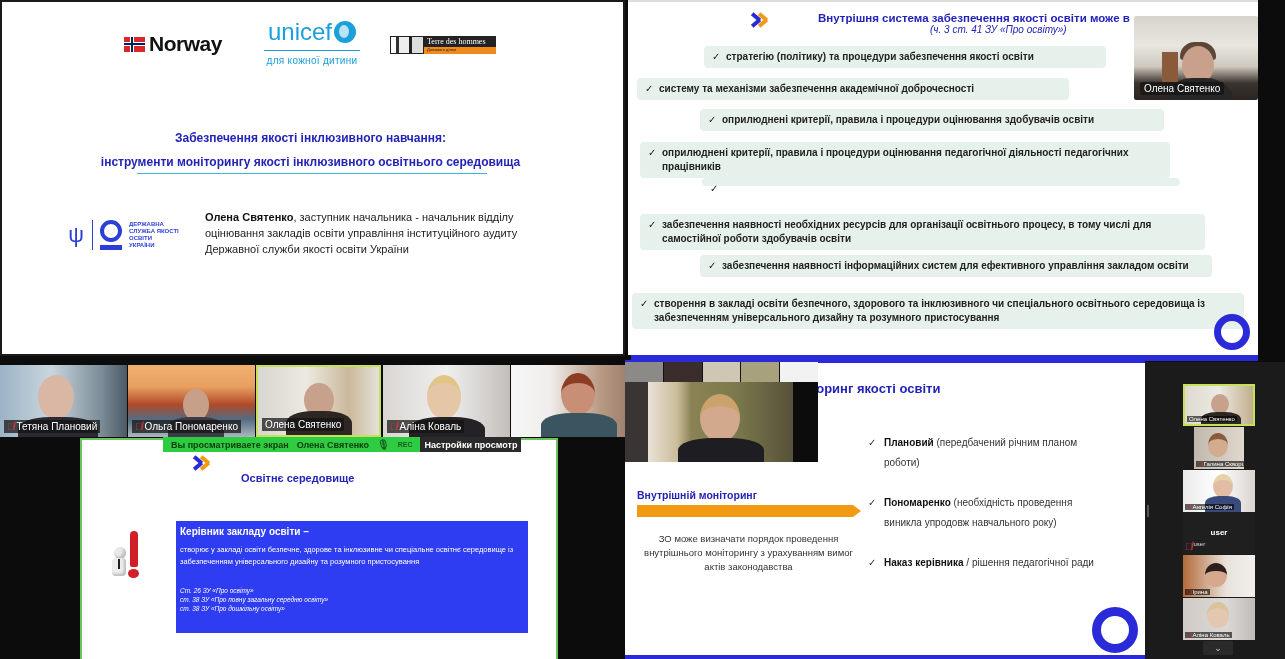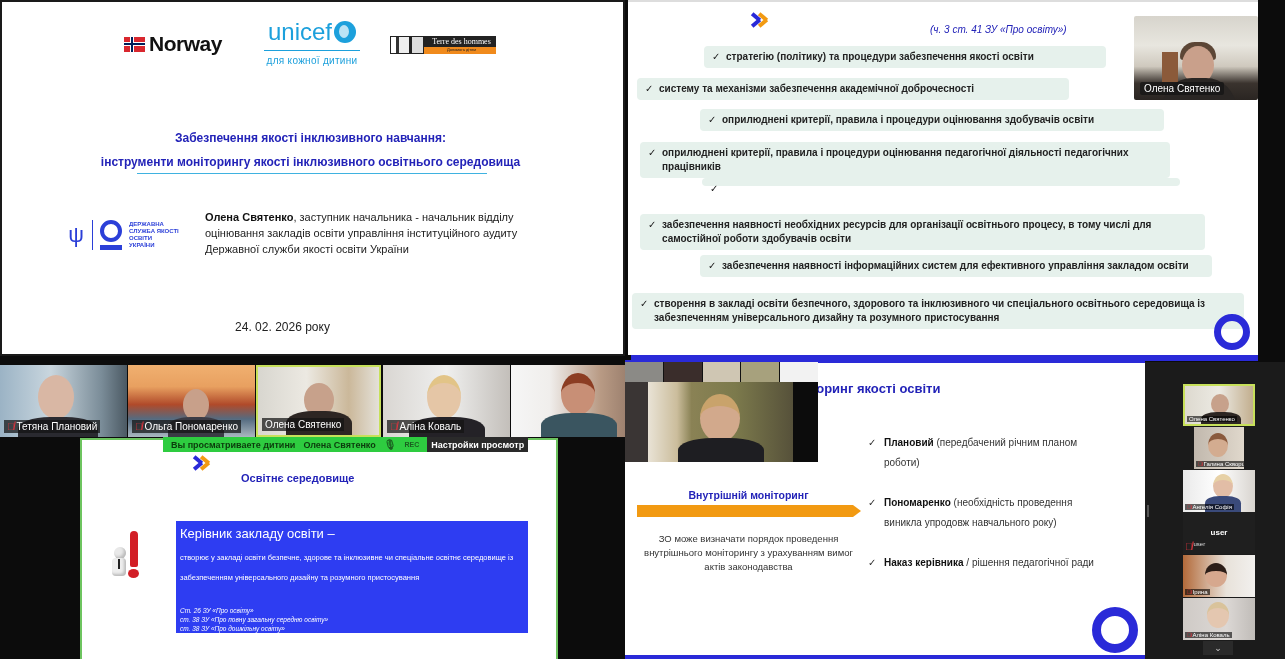--- a/index.html
+++ b/index.html
@@ -15,21 +15,21 @@
   .flag::after { content: ""; position: absolute; left: 0; top: 5px; width: 21px; height: 4px; background: #fff; }
   .flag .cross-v { position: absolute; left: 7px; top: 0; width: 2px; height: 15px; background: #00205b; z-index: 2; }
   .flag .cross-h { position: absolute; left: 0; top: 6px; width: 21px; height: 2px; background: #00205b; z-index: 2; }
   .norway-text { font-size: 21px; font-weight: bold; color: #111; letter-spacing: -0.5px; }
   .logo-unicef { left: 262px; top: 18px; width: 100px; text-align: center; }
   .unicef-word { font-size: 24px; color: #1ca0dc; display: flex; align-items: center; justify-content: center; gap: 2px; }
   .globe { width: 22px; height: 22px; border-radius: 50%; background: #1ca0dc; display: inline-block; position: relative; }
   .globe::after { content: ""; position: absolute; left: 5px; top: 4px; width: 10px; height: 13px; border-radius: 50%; background: #fff; opacity: .7; }
   .unicef-line { height: 1px; background: #1ca0dc; margin: 4px 2px 4px; }
   .unicef-sub { font-size: 10px; color: #1ca0dc; letter-spacing: .3px; }
-  .logo-tdh { left: 390px; top: 36px; display: flex; height: 35px; text-align: center; }
+  .logo-tdh { left: 390px; top: 36px; display: flex; height: 35px; }
   .tdh-face { width: 34px; height: 18px; background: linear-gradient(90deg,#fff 0,#fff 15%,#333 15%,#333 25%,#eee 25%,#eee 55%,#222 55%,#222 65%,#ddd 65%); border: 1px solid #222; }
   .tdh-box { width: 72px; height: 18px; display: flex; flex-direction: column; }
   .tdh-top { background: #222; color: #fff; font-size: 8px; height: 11px; line-height: 11px; padding-left: 3px; font-family: "Liberation Serif", serif; }
   .tdh-bot { background: #f08a1c; height: 7px; font-size: 4px; color: #222; padding-left: 3px; }
   .p1-title1 { left: 0; width: 621px; top: 131px; text-align: center; color: #2323b8; font-weight: bold; font-size: 12px; }
   .p1-title2 { left: 0; width: 621px; top: 155px; text-align: center; color: #2323b8; font-weight: bold; font-size: 12px; }
   .p1-underline { left: 137px; top: 173px; width: 350px; height: 1px; background: #3fb2e0; }
   .dsyo-logo { left: 66px; top: 220px; display: flex; align-items: center; gap: 6px; }
   .trident { width: 20px; height: 30px; color: #2b3fd8; font-size: 22px; line-height: 30px; text-align: center; }
   .vsep { width: 1px; height: 30px; background: #2b3fd8; }
@@ -74,39 +74,39 @@
 
   
   .pane3 { left: 80px; top: 438px; width: 478px; height: 221px; background: #fff; border: 2px solid #6dc45f; border-bottom: none; }
   .share-bar { left: 163px; top: 437px; height: 15px; display: flex; font-size: 9px; font-weight: bold; }
   .share-green { background: #2ecc40; color: #0c3b0c; padding: 1px 8px; display: flex; gap: 8px; align-items: center; }
   .share-green .rec { font-size: 7px; color: #1b5e20; }
   .share-dark { background: #2a2a2a; color: #fff; padding: 1px 4px; display: flex; align-items: center; }
   .p3-chev { left: 192px; top: 455px; }
   .p3-title { left: 241px; top: 472px; color: #2323b8; font-weight: bold; font-size: 11px; }
   .p3-box { left: 176px; top: 521px; width: 352px; height: 112px; background: #2e3df2; color: #fff; padding: 5px 4px; }
-  .p3-box-h { font-size: 13px; font-weight: normal; }
-  .p3-box-t { font-size: 7.5px; line-height: 20px; margin-top: 7px; }
+  .p3-box-h { font-size: 10px; font-weight: bold; }
+  .p3-box-t { font-size: 7.5px; line-height: 12px; margin-top: 7px; }
   .p3-refs { font-size: 6.5px; font-style: italic; line-height: 9px; margin-top: 18px; }
   .p3-figure { left: 108px; top: 527px; width: 44px; height: 56px; }
   .fig-head { position: absolute; left: 6px; top: 20px; width: 12px; height: 12px; border-radius: 50%; background: #e9e9e9; box-shadow: inset -2px -2px 3px #bbb; }
   .fig-body { position: absolute; left: 4px; top: 31px; width: 14px; height: 18px; border-radius: 4px; background: #eee; box-shadow: inset -2px -2px 3px #bbb; }
   .fig-tie { position: absolute; left: 10px; top: 32px; width: 2px; height: 10px; background: #222; }
   .fig-excl { position: absolute; left: 22px; top: 4px; width: 8px; height: 36px; background: #d21e26; border-radius: 4px 4px 2px 2px; }
   .fig-dot { position: absolute; left: 20px; top: 42px; width: 11px; height: 9px; background: #d21e26; border-radius: 50%; }
 
   
   .pane4 { left: 625px; top: 362px; width: 520px; height: 297px; background: #fff; }
   .p4-bottom { left: 625px; top: 655px; width: 520px; height: 4px; background: #2a2ad8; }
   .p4-topbar { left: 625px; top: 360px; width: 520px; height: 3px; background: #2a2ad8; }
   .p4-title { left: 810px; top: 381px; color: #2323b8; font-weight: bold; font-size: 13px; }
   .p4-check { position: absolute; font-size: 10px; color: #333; line-height: 20px; width: 230px; padding-left: 16px; }
   .p4-check .tick { position: absolute; left: 0; top: 0; }
   .p4-check b { color: #111; margin-top: 20px; }
-  .p4-monitor { left: 637px; top: 489px; width: 223px; text-align: center; color: #2323b8; font-weight: bold; font-size: 10.5px; }
+  .p4-monitor { left: 637px; top: 489px; width: 223px; color: #2323b8; font-weight: bold; font-size: 10.5px; }
   .p4-arrow { left: 637px; top: 505px; width: 216px; height: 12px; background: #f29a12; }
   .p4-arrow::after { content: ""; position: absolute; right: -8px; top: 0; border-left: 8px solid #f29a12; border-top: 6px solid transparent; border-bottom: 6px solid transparent; }
   .p4-desc { left: 637px; top: 532px; width: 223px; text-align: center; font-size: 9.5px; line-height: 14px; color: #333; }
   .p4-ring { left: 1092px; top: 607px; width: 46px; height: 46px; border: 9px solid #2a2ad8; border-radius: 50%; }
 
   
   .mini-strip { left: 625px; top: 362px; width: 193px; height: 20px; background: #111; display: flex; gap: 1px; }
   .mini-tile { flex: 1; position: relative; overflow: hidden; }
   .float-main { left: 648px; top: 382px; width: 145px; height: 80px; background: linear-gradient(90deg,#e9e3d6 0%,#cbbd9c 20%,#8a8255 30%,#7c7a4c 60%,#56513a 100%); overflow: hidden; }
   .float-left { left: 625px; top: 382px; width: 23px; height: 80px; background: #3a3534; }
@@ -161,30 +161,30 @@
 
   <div class="abs dsyo-logo">
     <div class="trident">ψ</div>
     <div class="vsep"></div>
     <div class="dsyo-ring"></div>
     <div class="dsyo-text">ДЕРЖАВНА СЛУЖБА ЯКОСТІ ОСВІТИ УКРАЇНИ</div>
   </div>
 
   <div class="abs p1-author"><b>Олена Святенко</b><span>, заступник начальника - начальник відділу оцінювання закладів освіти управління інституційного аудиту Державної служби якості освіти України</span></div>
 
-  <div class="abs p1-date">24. 02. 2026 року</div>
 
   <div class="abs slide2"></div>
   <div class="abs slide2-bottom"></div>
   <div class="abs right-blackbar"></div>
 
   <div class="abs s2-chev chevrons">
       <span class="chev c1"></span>
       <span class="chev c2"></span>
     </div>
+  <div class="abs s2-title">Внутрішня система забезпечення якості освіти може в</div>
   <div class="abs s2-subtitle">(ч. 3 ст. 41 ЗУ «Про освіту»)</div>
 
   <div class="s2-item" style="left:704px;top:46px;width:402px;"><span class="tick">✓</span><span>стратегію (політику) та процедури забезпечення якості освіти</span></div>
   <div class="s2-item" style="left:637px;top:78px;width:432px;"><span class="tick">✓</span><span>систему та механізми забезпечення академічної доброчесності</span></div>
   <div class="s2-item" style="left:700px;top:109px;width:464px;"><span class="tick">✓</span><span>оприлюднені критерії, правила і процедури оцінювання здобувачів освіти</span></div>
   <div class="s2-item" style="left:640px;top:142px;width:530px;"><span class="tick">✓</span><span>оприлюднені критерії, правила і процедури оцінювання педагогічної діяльності педагогічних працівників</span></div>
   <div class="s2-item" style="left:702px;top:178px;width:478px;"><span class="tick">✓</span></div>
   <div class="s2-item" style="left:640px;top:214px;width:565px;"><span class="tick">✓</span><span>забезпечення наявності необхідних ресурсів для організації освітнього процесу, в тому числі для самостійної роботи здобувачів освіти</span></div>
   <div class="s2-item" style="left:700px;top:255px;width:512px;"><span class="tick">✓</span><span>забезпечення наявності інформаційних систем для ефективного управління закладом освіти</span></div>
   <div class="s2-item" style="left:632px;top:293px;width:612px;"><span class="tick">✓</span><span>створення в закладі освіти безпечного, здорового та інклюзивного чи спеціального освітнього середовища із забезпеченням універсального дизайну та розумного пристосування</span></div>
@@ -232,21 +232,21 @@
   </div>
   <div class="tile" style="left:511px;top:365px;width:128px;height:72px;background:linear-gradient(90deg,#f6f6f6 0%,#f0eeec 30%,#b89a84 70%,#8f7464 100%);">
     <div class="head" style="left:50px;top:8px;width:34px;height:42px;background:#c88f76;border-top:10px solid #8c3d23;"></div>
     <div class="torso" style="left:30px;top:48px;width:76px;height:30px;background:#3a5560;"></div>
   </div>
 
   <div class="abs pane3"></div>
 
   <div class="abs share-bar">
     <div class="share-green">
-      <span>Вы просматриваете дитини</span>
+      <span>Вы просматриваете экран</span>
       <span>Олена Святенко</span>
       <span class="mic-off" style="color:#1b5e20">🎙</span>
       <span class="rec">REC</span>
     </div>
     <div class="share-dark">Настройки просмотр</div>
   </div>
 
   <div class="abs p3-chev chevrons">
       <span class="chev c1"></span>
       <span class="chev c2"></span>

